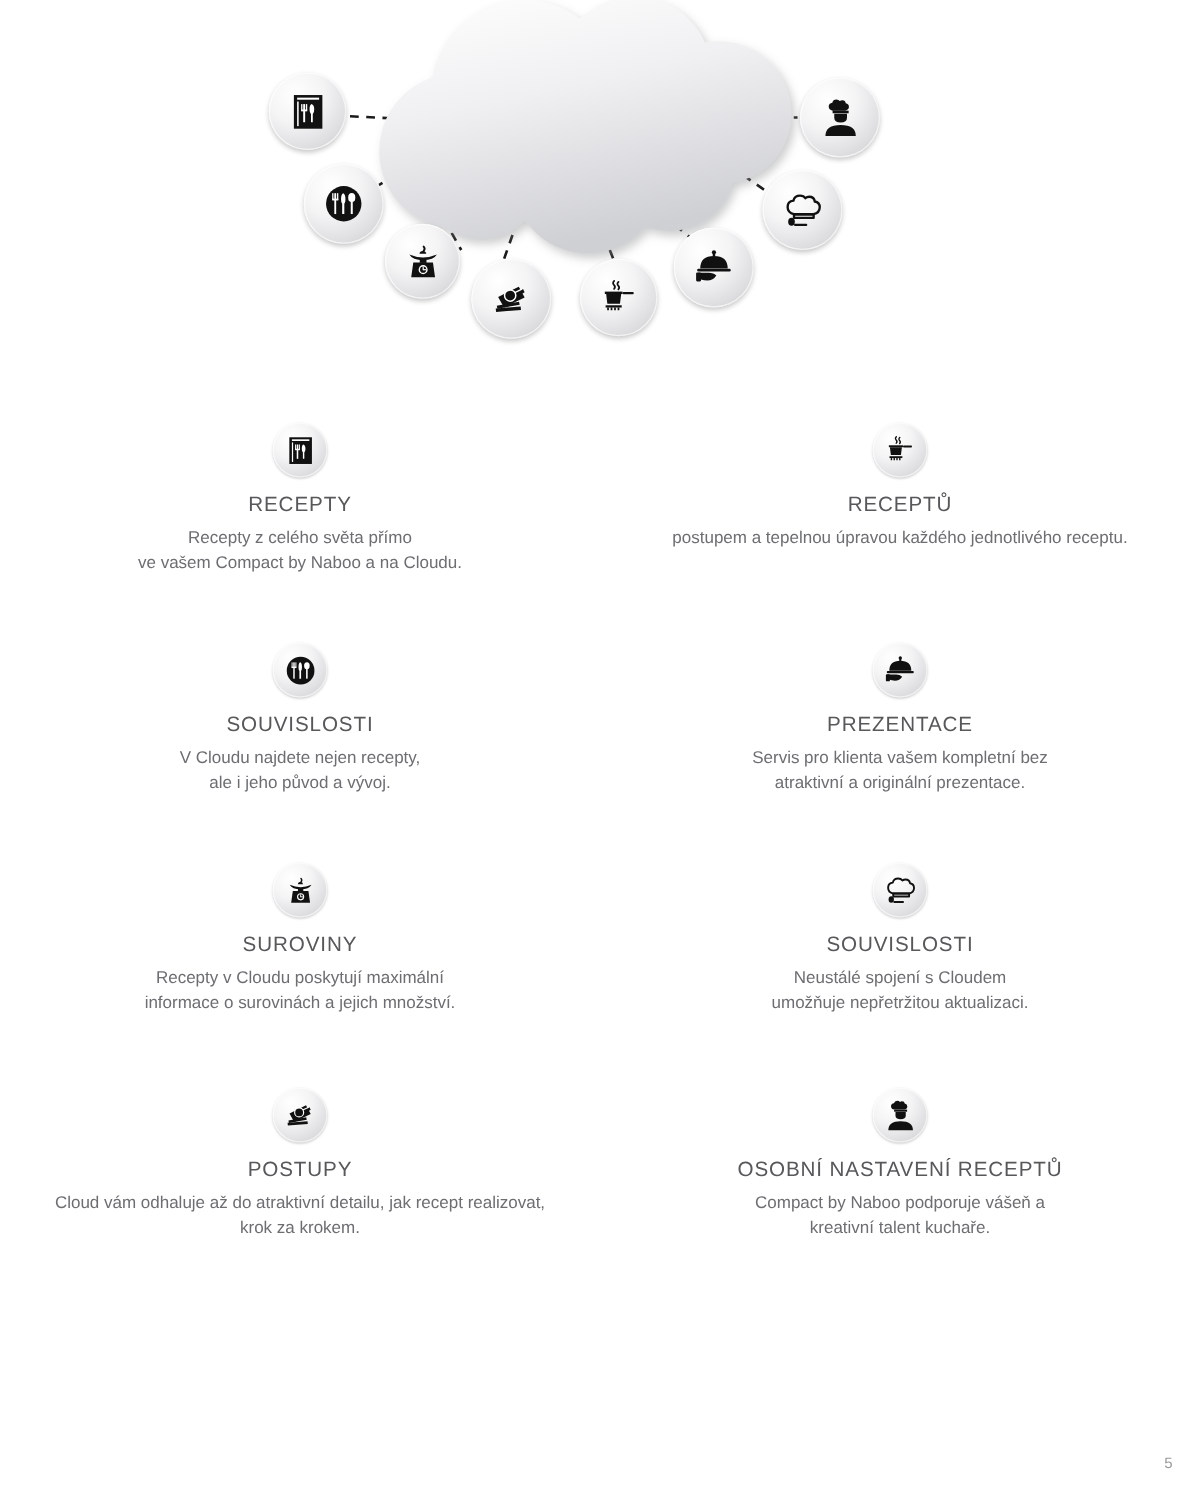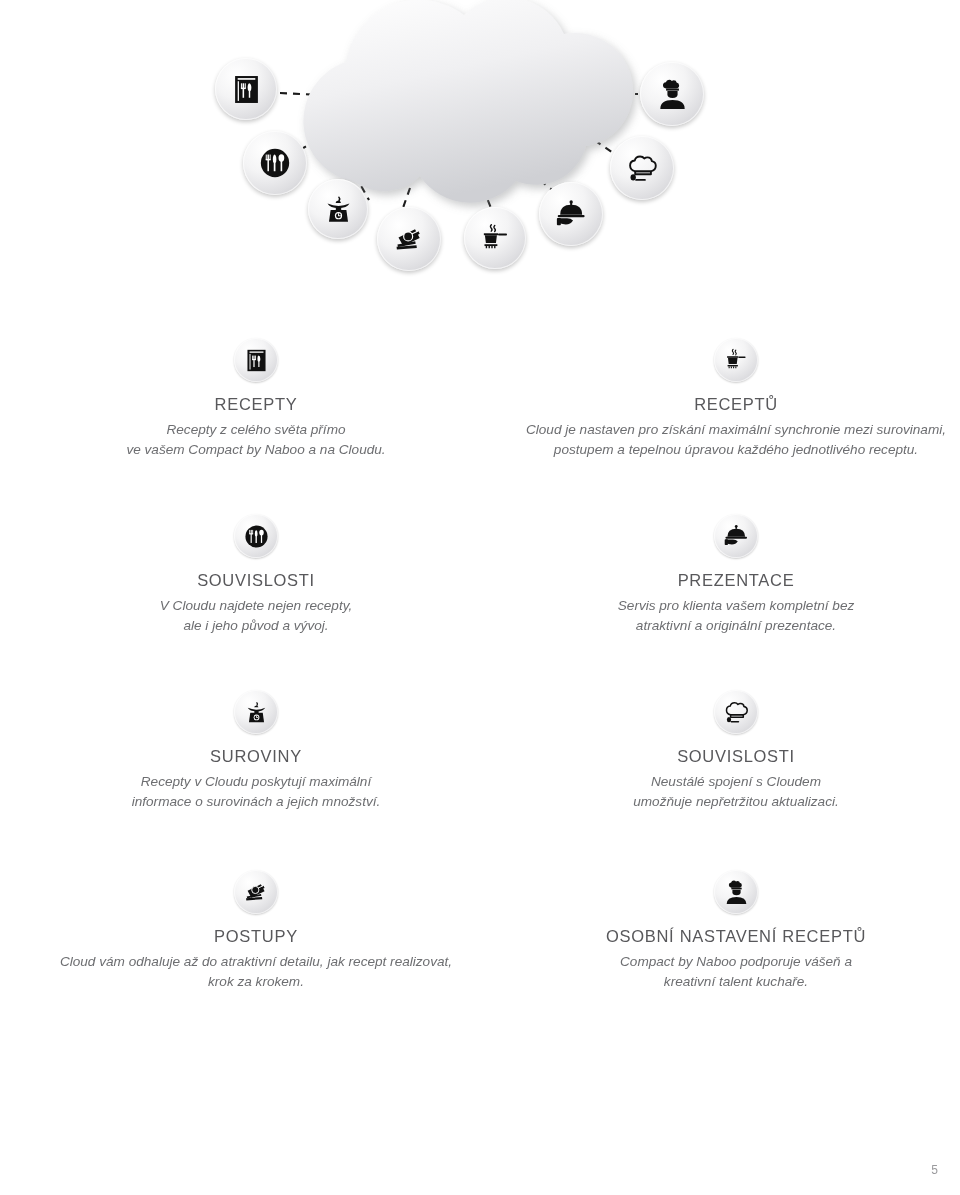--- a/index.html
+++ b/index.html
@@ -36,21 +36,21 @@
     display: flex;
     align-items: center;
     justify-content: center;
   }
   .node svg { display: block; }
 
   
   .features {
     position: relative;
     width: 788px;
-    padding: 18px 0 0 16px;
+    padding: 18px 0 0 0;
   }
   .frow {
     display: flex;
     width: 960px;
   }
   .fcell {
     width: 480px;
     display: flex;
     flex-direction: column;
     align-items: center;
@@ -85,21 +85,21 @@
     white-space: nowrap;
   }
   .fdesc {
     font-size: 13.6px;
     line-height: 1.48;
     color: #6d6e71;
     max-width: 470px;
     margin: 0;
     font-weight: 400;
   }
-  .fdesc span { display: block; font-style: italic; }
+  .fdesc span { display: block; }
 
   
   .fcell.wide .fdesc { max-width: 620px; }
 
   .page-number {
     position: absolute;
     right: 22px;
     bottom: 18px;
     font-size: 12px;
     color: #9a9a9d;
@@ -299,21 +299,20 @@
     </div>
 
     <div class="fcell r1 wide">
       <div class="ficon">
         <svg width="24" height="24" viewBox="0 0 28 28">
             <use href="#g-saucepan-steam"></use>
           </svg>
       </div>
       <div class="ftitle">RECEPTŮ</div>
       <div class="fdesc">
-        <span>Cloud je nastaven pro získání maximální synchronie mezi surovinami,</span>
         <span>postupem a tepelnou úpravou každého jednotlivého receptu.</span>
       </div>
     </div>
   </div>
 
   <div class="frow">
     <div class="fcell r2">
       <div class="ficon">
         <svg width="25" height="25" viewBox="0 0 28 28">
             <use href="#g-plate-cutlery"></use>

